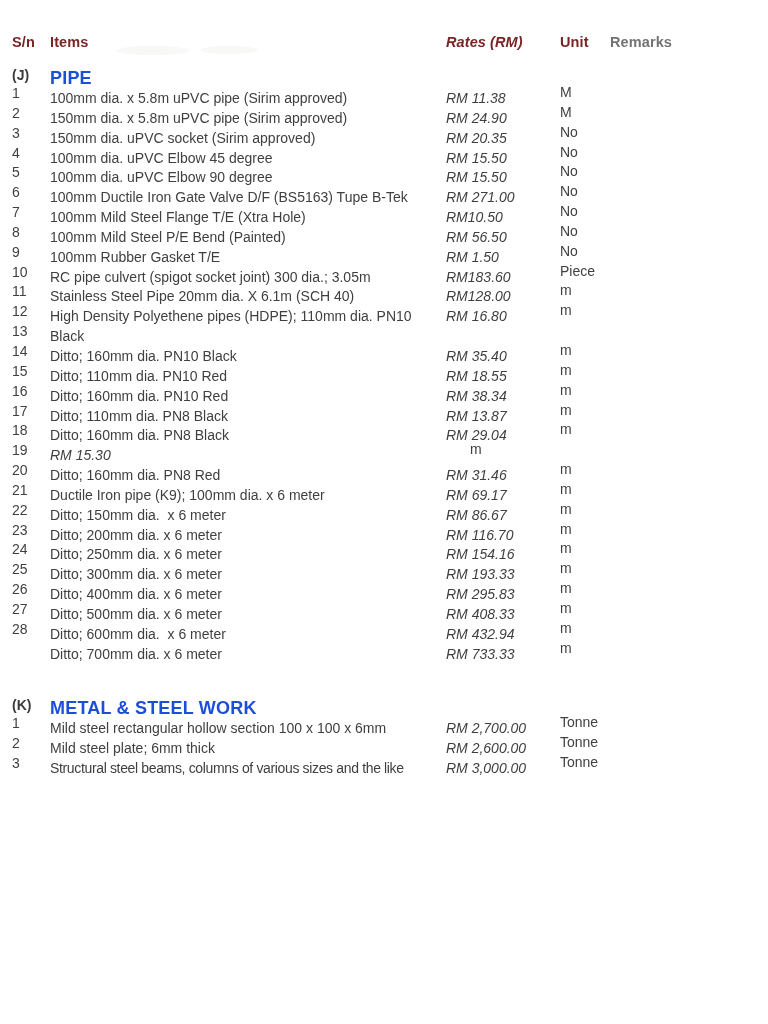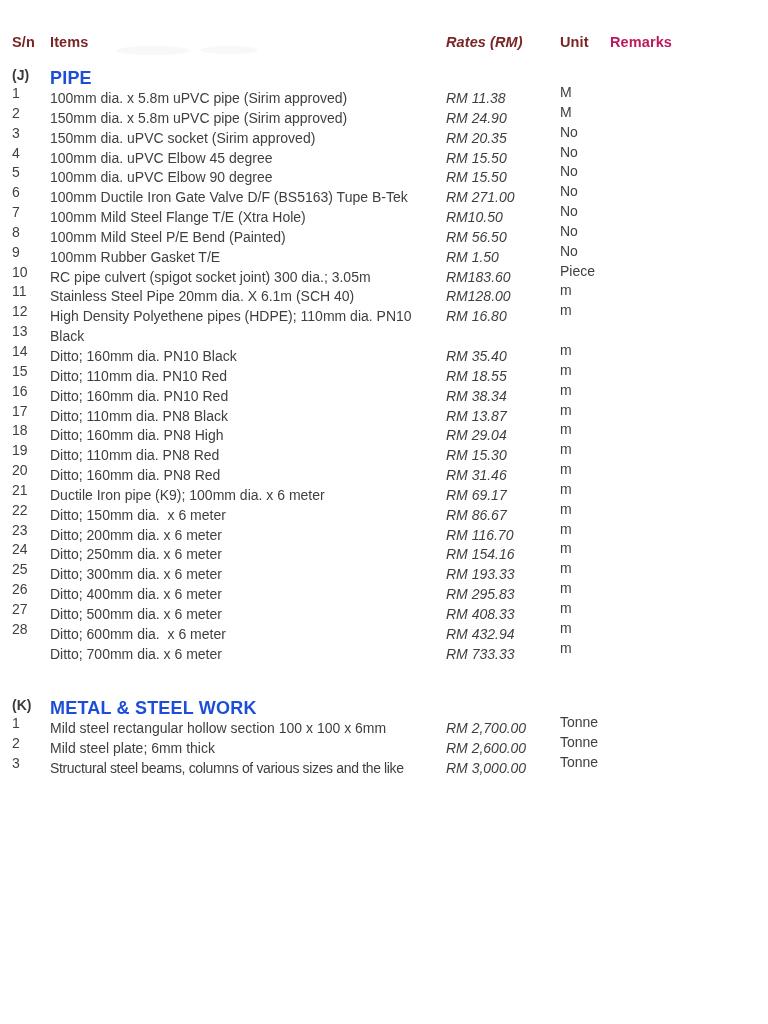--- a/index.html
+++ b/index.html
@@ -24,21 +24,21 @@
   .c { display: block; }
   .sn     { font-size: 14px; transform: translateY(-5px); }
   .item   { font-size: 14px; white-space: pre; }
   .rate   { font-size: 14px; white-space: pre; font-style: italic; }
   .unit   { font-size: 14px; transform: translateY(-6px); margin-left: 24px; }
   .remarks{ font-size: 14px; }
 
   .header-row { height: 18px; line-height: 18px; margin-bottom: 17px; }
   .header-row .sn, .header-row .unit { transform: none; }
   .hdr { font-weight: 700; font-size: 14.5px; color: #7a2525; letter-spacing: 0.1px; }
-  .hdr.dark { color: #be185d; }
+  .hdr.dark { color: #737373; }
 
   .section-head { height: 21px; line-height: 21px; }
   .sec-label { font-weight: 700; font-size: 14px; color: #3a3a3a; transform: translateY(-4px); }
   .sec-title { font-weight: 700; font-size: 18px; color: #1d4ed8; letter-spacing: 0.2px; }
 
   #sections section + section { margin-top: 34px; }
   
   #sections section:last-of-type [data-name="section-rows"] .row:last-child .item {
     letter-spacing: -0.35px;
   }
@@ -206,29 +206,28 @@
   <div class="row" data-name="table-row">
     <span class="c sn" data-name="row-sn">17</span>
     <span class="c item" data-name="row-item">Ditto; 110mm dia. PN8 Black</span>
     <span class="c rate" data-name="row-rate">RM 13.87</span>
     <span class="c unit" data-name="row-unit">m</span>
     <span class="c remarks" data-name="row-remarks"></span>
   </div>
 
   <div class="row" data-name="table-row">
     <span class="c sn" data-name="row-sn">18</span>
-    <span class="c item" data-name="row-item">Ditto; 160mm dia. PN8 High</span>
+    <span class="c item" data-name="row-item">Ditto; 160mm dia. PN8 Black</span>
     <span class="c rate" data-name="row-rate">RM 29.04</span>
     <span class="c unit" data-name="row-unit">m</span>
     <span class="c remarks" data-name="row-remarks"></span>
   </div>
 
   <div class="row" data-name="table-row">
     <span class="c sn" data-name="row-sn">19</span>
-    <span class="c item" data-name="row-item">Ditto; 110mm dia. PN8 Red</span>
     <span class="c rate" data-name="row-rate">RM 15.30</span>
     <span class="c unit" data-name="row-unit">m</span>
     <span class="c remarks" data-name="row-remarks"></span>
   </div>
 
   <div class="row" data-name="table-row">
     <span class="c sn" data-name="row-sn">20</span>
     <span class="c item" data-name="row-item">Ditto; 160mm dia. PN8 Red</span>
     <span class="c rate" data-name="row-rate">RM 31.46</span>
     <span class="c unit" data-name="row-unit">m</span>

